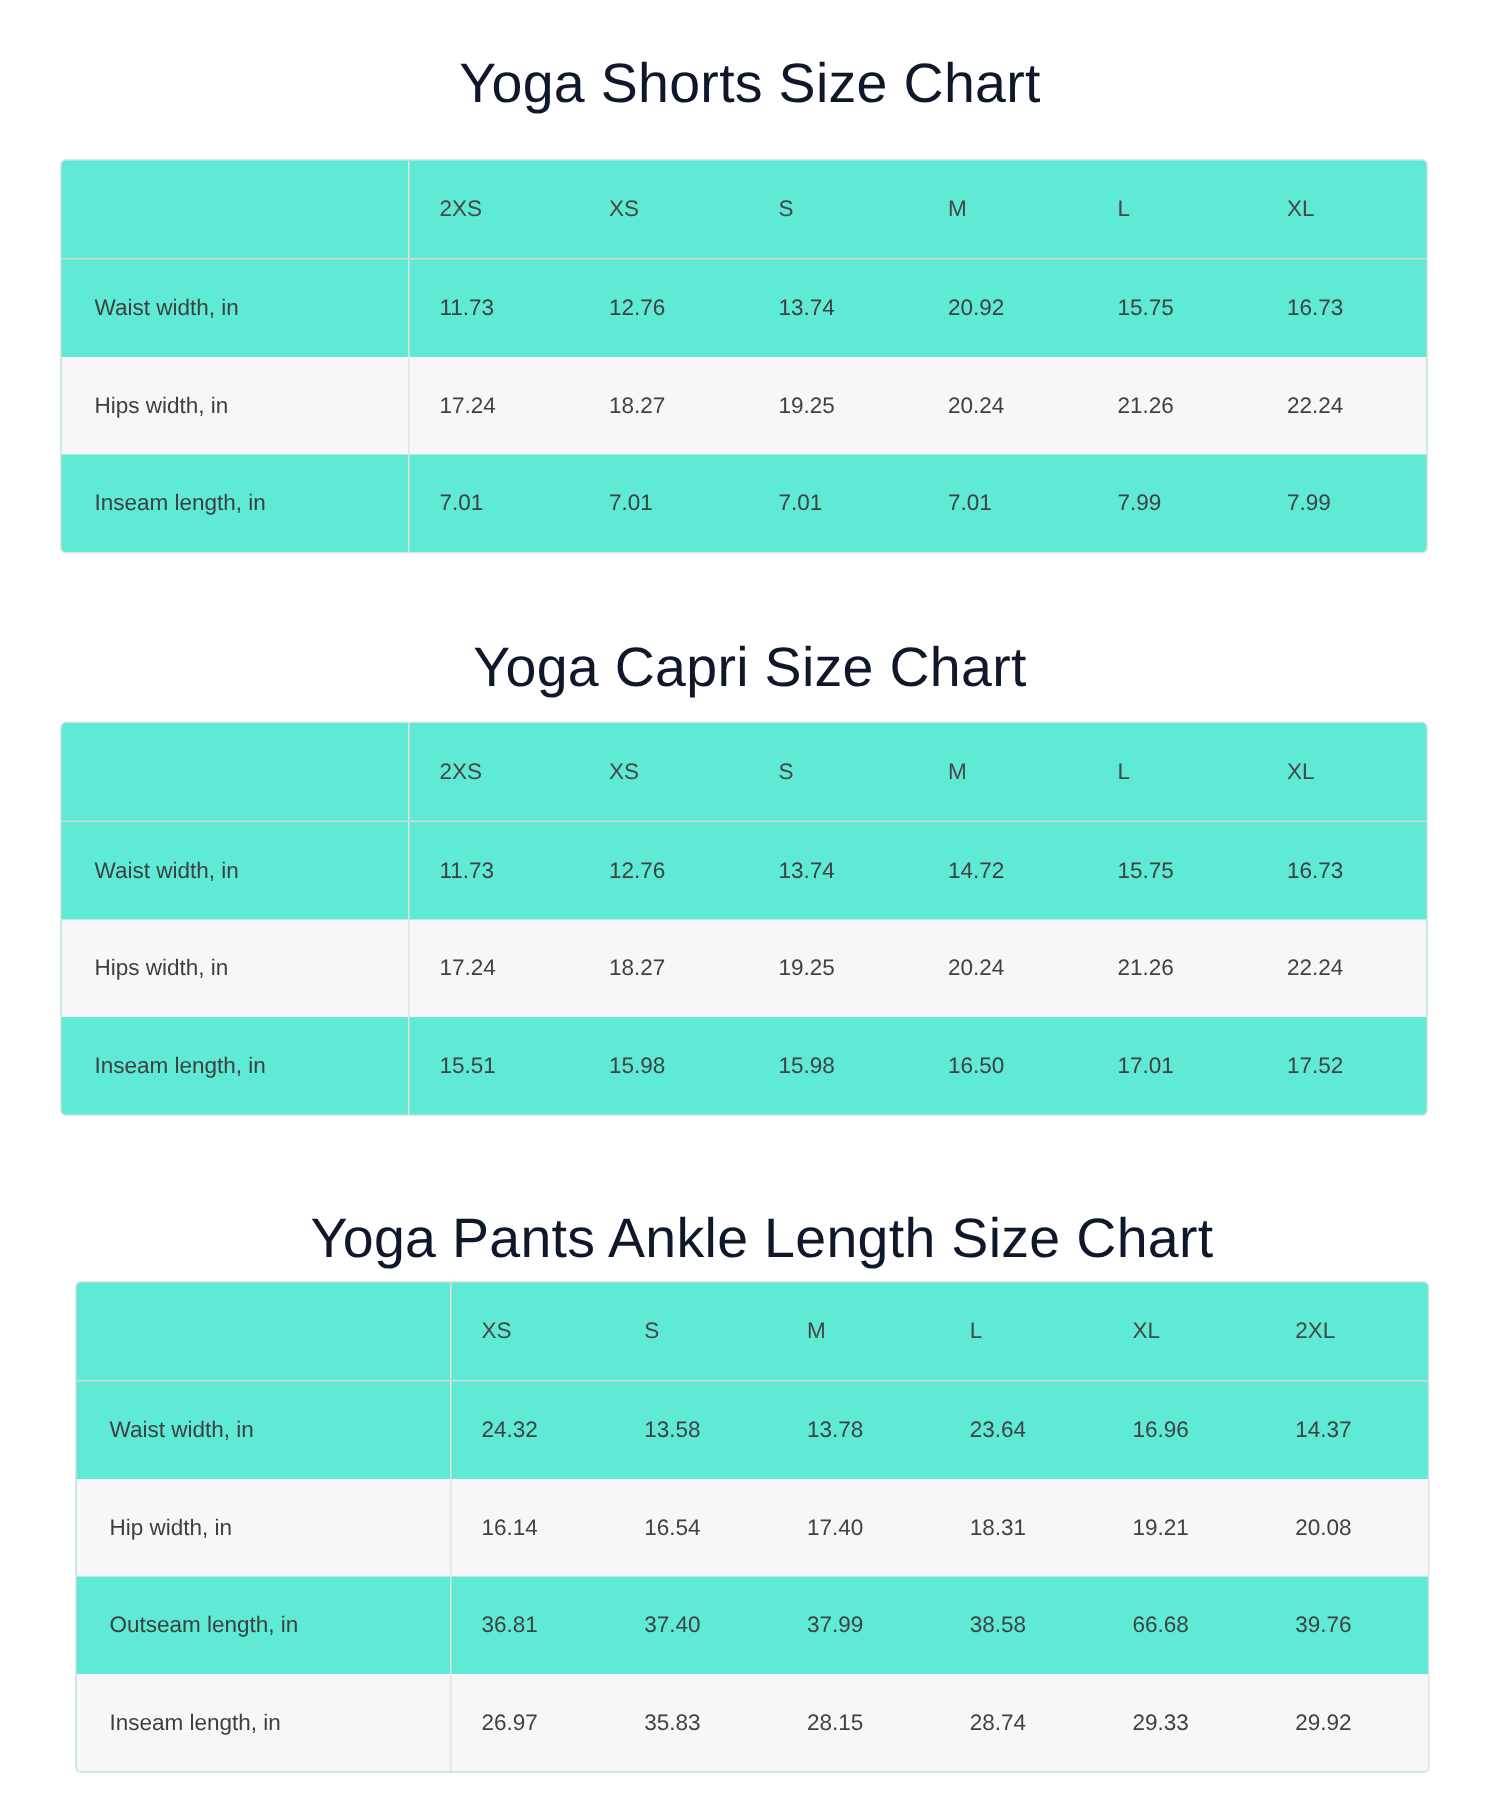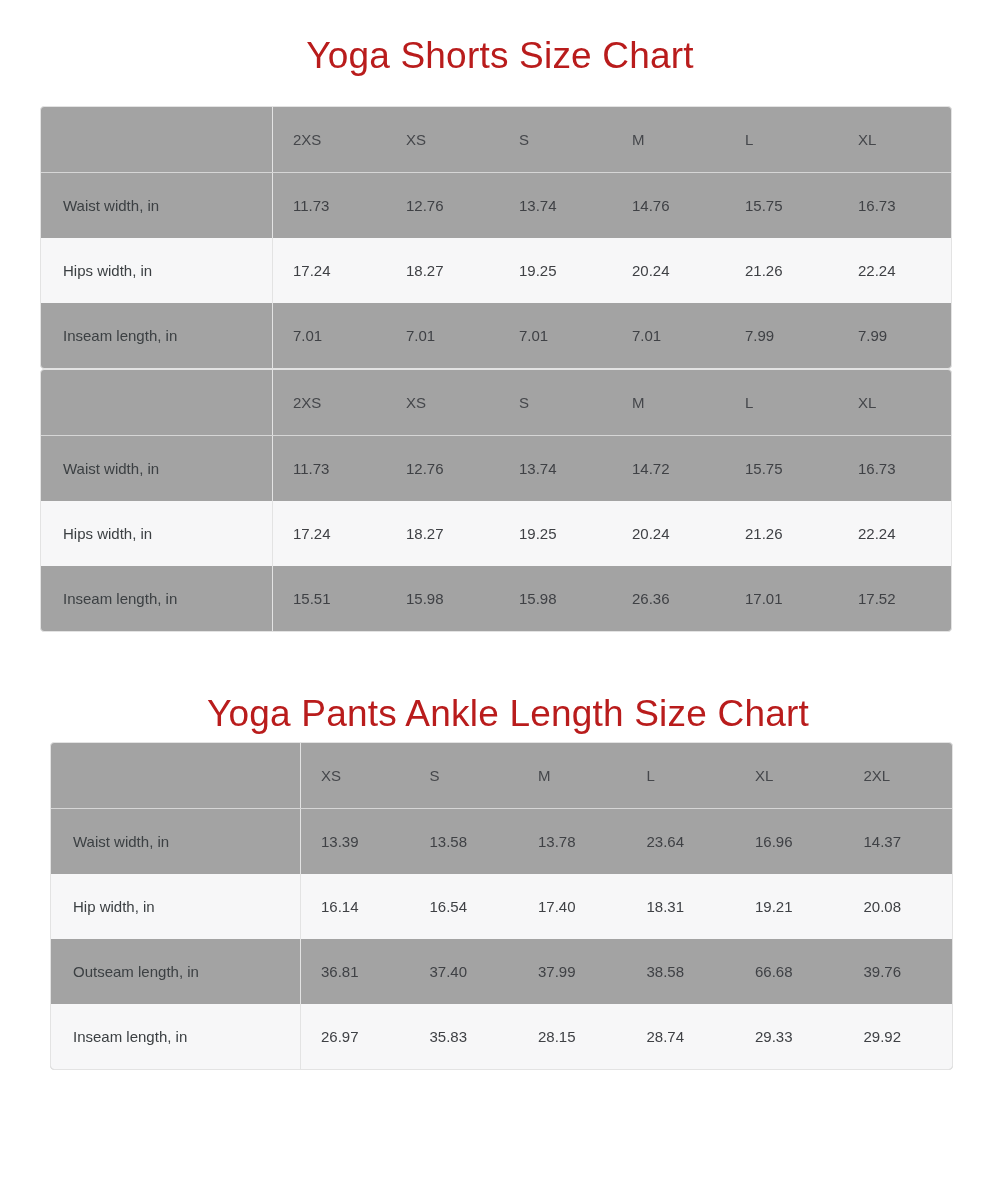--- a/index.html
+++ b/index.html
@@ -13,35 +13,35 @@
     font-family: "Liberation Sans", "DejaVu Sans", sans-serif;
     color: #3c4043;
     overflow: hidden;
   }
   .chart-section { display: block; }
   .chart-title {
     font-size: 37px;
     font-weight: 400;
     line-height: 44px;
     text-align: center;
-    color: #b91c1c;
+    color: #0f172a;
     margin: 0;
     letter-spacing: 0.2px;
   }
   .chart-0 .chart-title { margin-top: 34px; margin-bottom: 28px; }
   .chart-1 .chart-title { margin-top: 54px; margin-bottom: 14px; }
   .chart-2 .chart-title { margin-top: 60px; margin-bottom: 6px; padding-left: 16px; }
 
   .size-table {
     margin-left: 40px;
     width: 912px;
     border: 1px solid #e3e3e3;
     border-radius: 4px;
     overflow: hidden;
-    background: #a3a3a3;
+    background: #5eead4;
     box-sizing: border-box;
   }
   .chart-2 .size-table { margin-left: 50px; width: 903px; }
 
   .trow {
     display: grid;
     grid-template-columns: 232px repeat(6, 1fr);
     height: 65px;
     align-items: center;
     font-size: 15px;
@@ -81,21 +81,21 @@
             <div class="cell value-cell col-header">S</div>
             <div class="cell value-cell col-header">M</div>
             <div class="cell value-cell col-header">L</div>
             <div class="cell value-cell col-header">XL</div>
           </div>
           <div class="trow data-row">
             <div class="cell label-cell">Waist width, in</div>
             <div class="cell value-cell">11.73</div>
             <div class="cell value-cell">12.76</div>
             <div class="cell value-cell">13.74</div>
-            <div class="cell value-cell">14.76</div>
+            <div class="cell value-cell">20.92</div>
             <div class="cell value-cell">15.75</div>
             <div class="cell value-cell">16.73</div>
           </div>
           <div class="trow data-row striped">
             <div class="cell label-cell">Hips width, in</div>
             <div class="cell value-cell">17.24</div>
             <div class="cell value-cell">18.27</div>
             <div class="cell value-cell">19.25</div>
             <div class="cell value-cell">20.24</div>
             <div class="cell value-cell">21.26</div>
@@ -106,20 +106,21 @@
             <div class="cell value-cell">7.01</div>
             <div class="cell value-cell">7.01</div>
             <div class="cell value-cell">7.01</div>
             <div class="cell value-cell">7.01</div>
             <div class="cell value-cell">7.99</div>
             <div class="cell value-cell">7.99</div>
           </div>
         </div>
       </section>
       <section class="chart-section chart-1">
+        <h2 class="chart-title">Yoga Capri Size Chart</h2>
         <div class="size-table">
           <div class="trow header-row">
             <div class="cell label-cell"></div>
             <div class="cell value-cell col-header">2XS</div>
             <div class="cell value-cell col-header">XS</div>
             <div class="cell value-cell col-header">S</div>
             <div class="cell value-cell col-header">M</div>
             <div class="cell value-cell col-header">L</div>
             <div class="cell value-cell col-header">XL</div>
           </div>
@@ -139,41 +140,41 @@
             <div class="cell value-cell">19.25</div>
             <div class="cell value-cell">20.24</div>
             <div class="cell value-cell">21.26</div>
             <div class="cell value-cell">22.24</div>
           </div>
           <div class="trow data-row">
             <div class="cell label-cell">Inseam length, in</div>
             <div class="cell value-cell">15.51</div>
             <div class="cell value-cell">15.98</div>
             <div class="cell value-cell">15.98</div>
-            <div class="cell value-cell">26.36</div>
+            <div class="cell value-cell">16.50</div>
             <div class="cell value-cell">17.01</div>
             <div class="cell value-cell">17.52</div>
           </div>
         </div>
       </section>
       <section class="chart-section chart-2">
         <h2 class="chart-title">Yoga Pants Ankle Length Size Chart</h2>
         <div class="size-table">
           <div class="trow header-row">
             <div class="cell label-cell"></div>
             <div class="cell value-cell col-header">XS</div>
             <div class="cell value-cell col-header">S</div>
             <div class="cell value-cell col-header">M</div>
             <div class="cell value-cell col-header">L</div>
             <div class="cell value-cell col-header">XL</div>
             <div class="cell value-cell col-header">2XL</div>
           </div>
           <div class="trow data-row">
             <div class="cell label-cell">Waist width, in</div>
-            <div class="cell value-cell">13.39</div>
+            <div class="cell value-cell">24.32</div>
             <div class="cell value-cell">13.58</div>
             <div class="cell value-cell">13.78</div>
             <div class="cell value-cell">23.64</div>
             <div class="cell value-cell">16.96</div>
             <div class="cell value-cell">14.37</div>
           </div>
           <div class="trow data-row striped">
             <div class="cell label-cell">Hip width, in</div>
             <div class="cell value-cell">16.14</div>
             <div class="cell value-cell">16.54</div>

